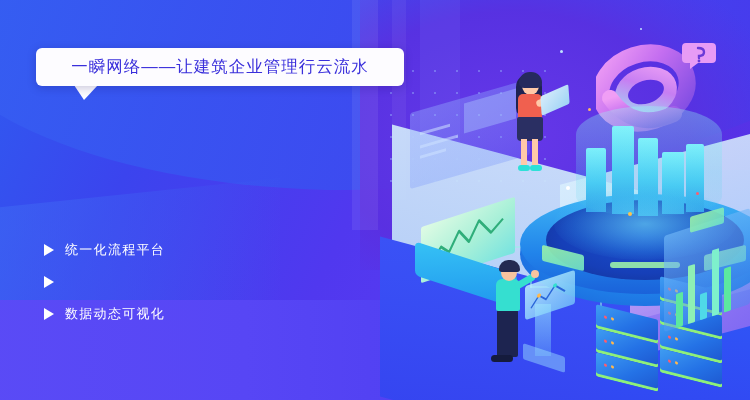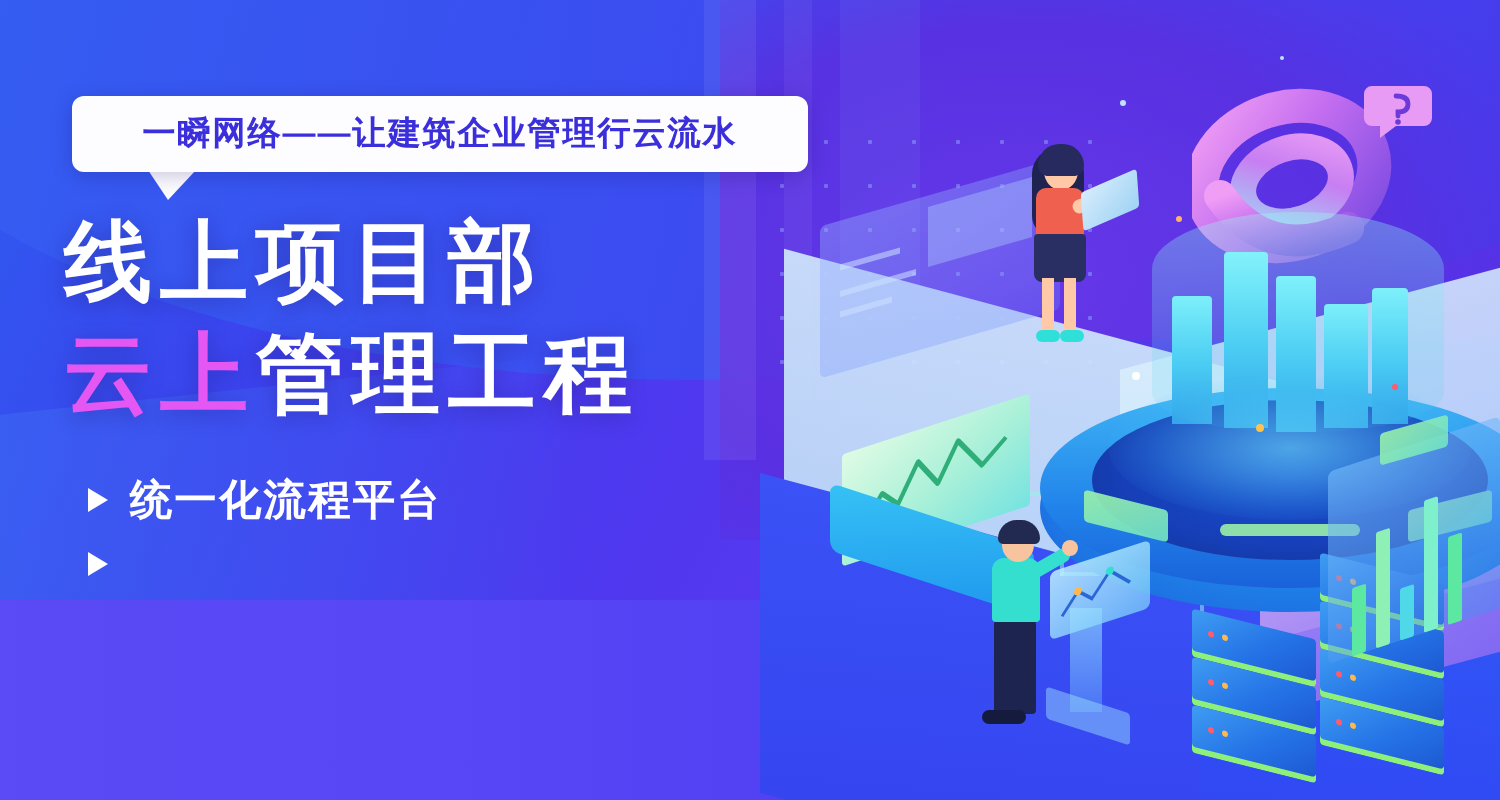--- a/index.html
+++ b/index.html
@@ -75,21 +75,21 @@
     border-right: 14px solid transparent;
     border-top: 15px solid #fdfcff;
   }
   #tagline-text {
     position: absolute;
     left: 0; top: 0; right: 0; bottom: 0;
     display: flex; align-items: center; justify-content: center;
     font-size: 16.5px;
     letter-spacing: 1px;
     color: #3a2fdb;
-    font-weight: 700;
+    font-weight: 400;
     white-space: nowrap;
   }
 
   
   #headline { left: 32px; top: 104px; width: 400px; }
   .hl-line {
     font-size: 44px;
     font-weight: 700;
     letter-spacing: 4px;
     line-height: 56px;
@@ -108,25 +108,24 @@
     margin-bottom: 4px;
   }
   .bullet-marker {
     width: 0; height: 0;
     border-top: 6.5px solid transparent;
     border-bottom: 6.5px solid transparent;
     border-left: 10px solid #ffffff;
     margin-right: 11px;
   }
   .bullet-label {
-    font-size: 21px;
+    font-size: 13px;
     color: #ffffff;
     letter-spacing: 1.3px;
     white-space: nowrap;
-    font-weight: bold;
   }
 
   
   #ground-light {
     left: 392px; top: 178px; width: 400px; height: 180px;
     background: linear-gradient(180deg, #cfe7fb 0%, #bcdcf8 100%);
     transform: skewY(15deg);
     opacity: .92;
   }
   #ground-light2 {
@@ -316,32 +315,32 @@
   <div class="layer spark" style="left:640px;top:28px;width:2px;height:2px;"></div>
   <div class="layer spark" style="left:712px;top:56px;width:3px;height:3px;"></div>
   <div class="layer spark" style="left:588px;top:108px;width:3px;height:3px;background:#ffb36b;"></div>
   <div class="layer spark" style="left:520px;top:100px;width:3px;height:3px;background:#ffd27a;"></div>
 
   <div class="layer" id="tagline-tail"></div>
   <div class="layer" id="tagline-bubble">
     <div id="tagline-text">一瞬网络——让建筑企业管理行云流水</div>
   </div>
 
-  <div class="layer" id="headline">
-    <div class="hl-line">线上项目部</div>
-    <div class="hl-line"><span class="hl-accent">云上</span><span>管理工程</span></div>
-  </div>
 
   <div class="layer" id="bullets">
     <div class="bullet">
       <span class="bullet-marker"></span>
       <span class="bullet-label">统一化流程平台</span>
     </div>
     <div class="bullet">
       <span class="bullet-marker"></span>
+    </div>
+    <div class="bullet">
+      <span class="bullet-marker"></span>
+      <span class="bullet-label">数据动态可视化</span>
     </div>
   </div>
 
   <div class="layer" id="ground-light"></div>
   <div class="layer" id="ground-light2"></div>
   <div class="layer" id="ground-blue-left"></div>
   <div class="layer" id="ground-blue-right"></div>
   <div class="layer" id="ground-pink"></div>
 
   <div class="layer pathline" style="left:470px;top:246px;width:62px;height:0;"></div>

